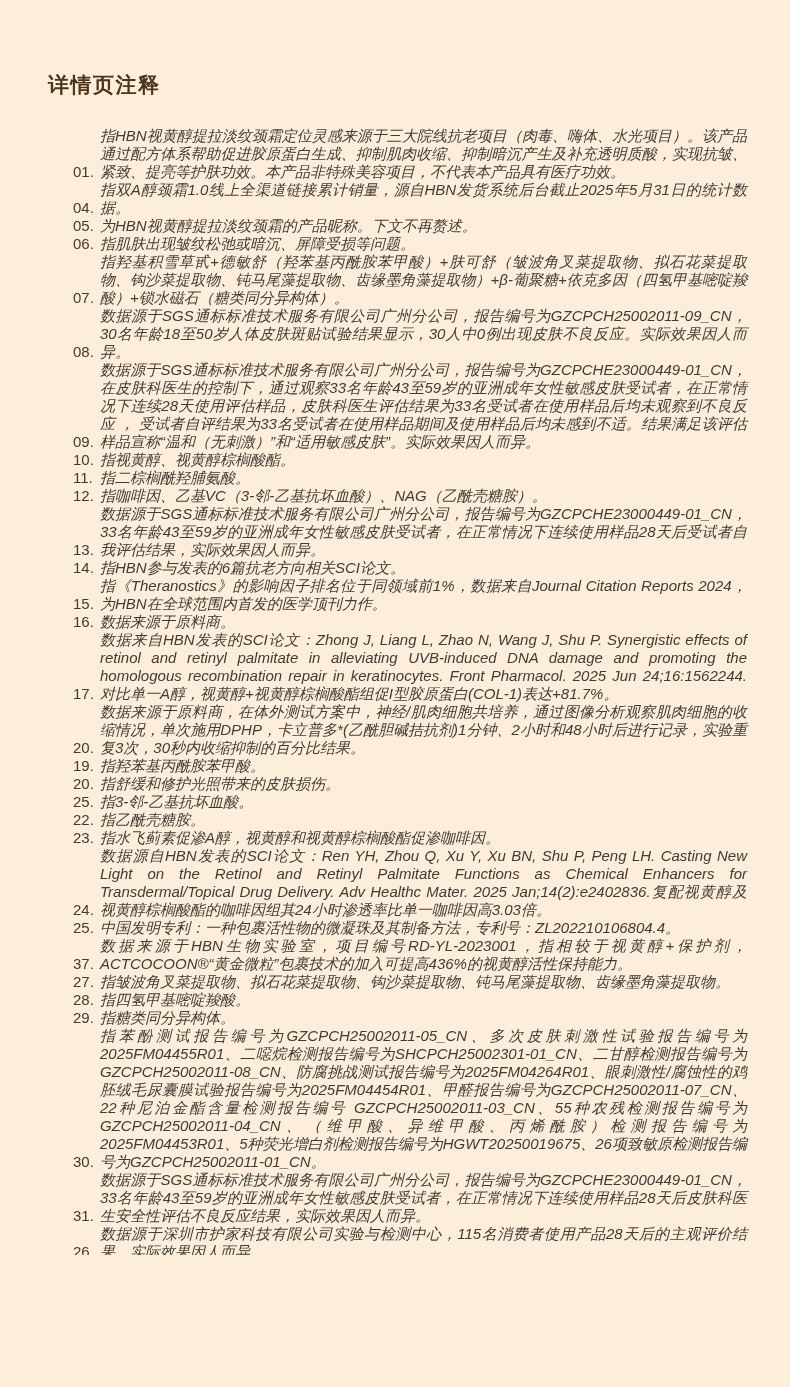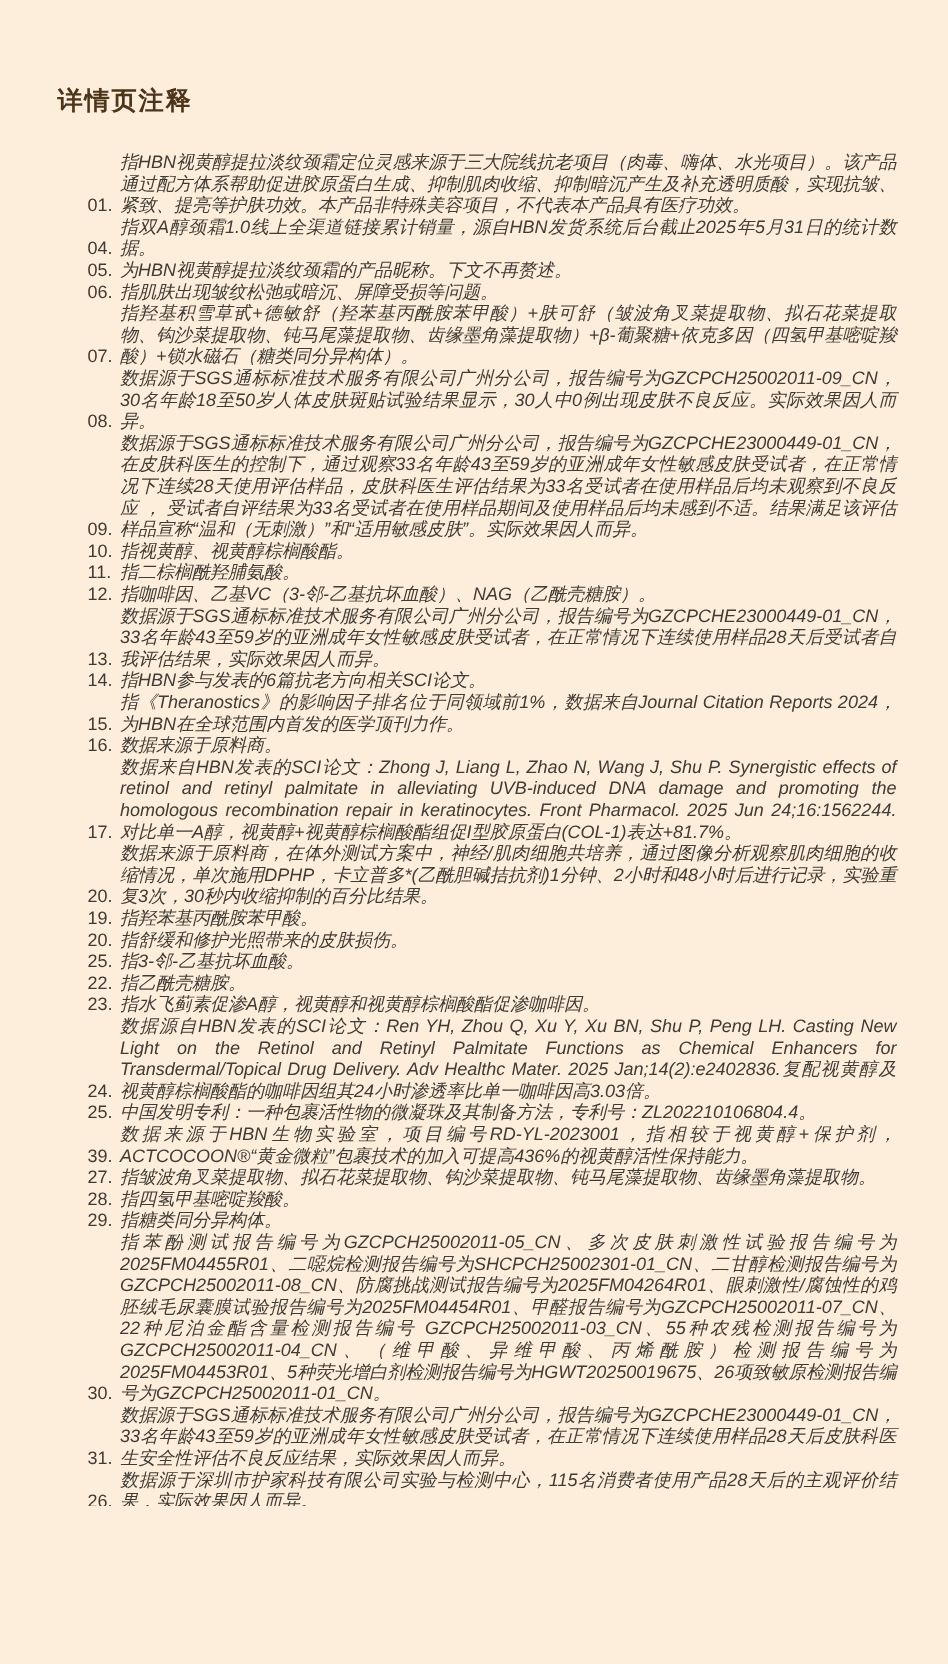--- a/index.html
+++ b/index.html
@@ -141,21 +141,21 @@
       </li>
       <li class="note">
         <span class="num">24.</span>
         <span class="txt">数据源自HBN发表的SCI论文：Ren YH, Zhou Q, Xu Y, Xu BN, Shu P, Peng LH. Casting New Light on the Retinol and Retinyl Palmitate Functions as Chemical Enhancers for Transdermal/Topical Drug Delivery. Adv Healthc Mater. 2025 Jan;14(2):e2402836.复配视黄醇及视黄醇棕榈酸酯的咖啡因组其24小时渗透率比单一咖啡因高3.03倍。</span>
       </li>
       <li class="note">
         <span class="num">25.</span>
         <span class="txt">中国发明专利：一种包裹活性物的微凝珠及其制备方法，专利号：ZL202210106804.4。</span>
       </li>
       <li class="note">
-        <span class="num">39.</span>
+        <span class="num">37.</span>
         <span class="txt">数据来源于HBN生物实验室，项目编号RD-YL-2023001，指相较于视黄醇+保护剂，ACTCOCOON®“黄金微粒”包裹技术的加入可提高436%的视黄醇活性保持能力。</span>
       </li>
       <li class="note">
         <span class="num">27.</span>
         <span class="txt">指皱波角叉菜提取物、拟石花菜提取物、钩沙菜提取物、钝马尾藻提取物、齿缘墨角藻提取物。</span>
       </li>
       <li class="note">
         <span class="num">28.</span>
         <span class="txt">指四氢甲基嘧啶羧酸。</span>
       </li>

